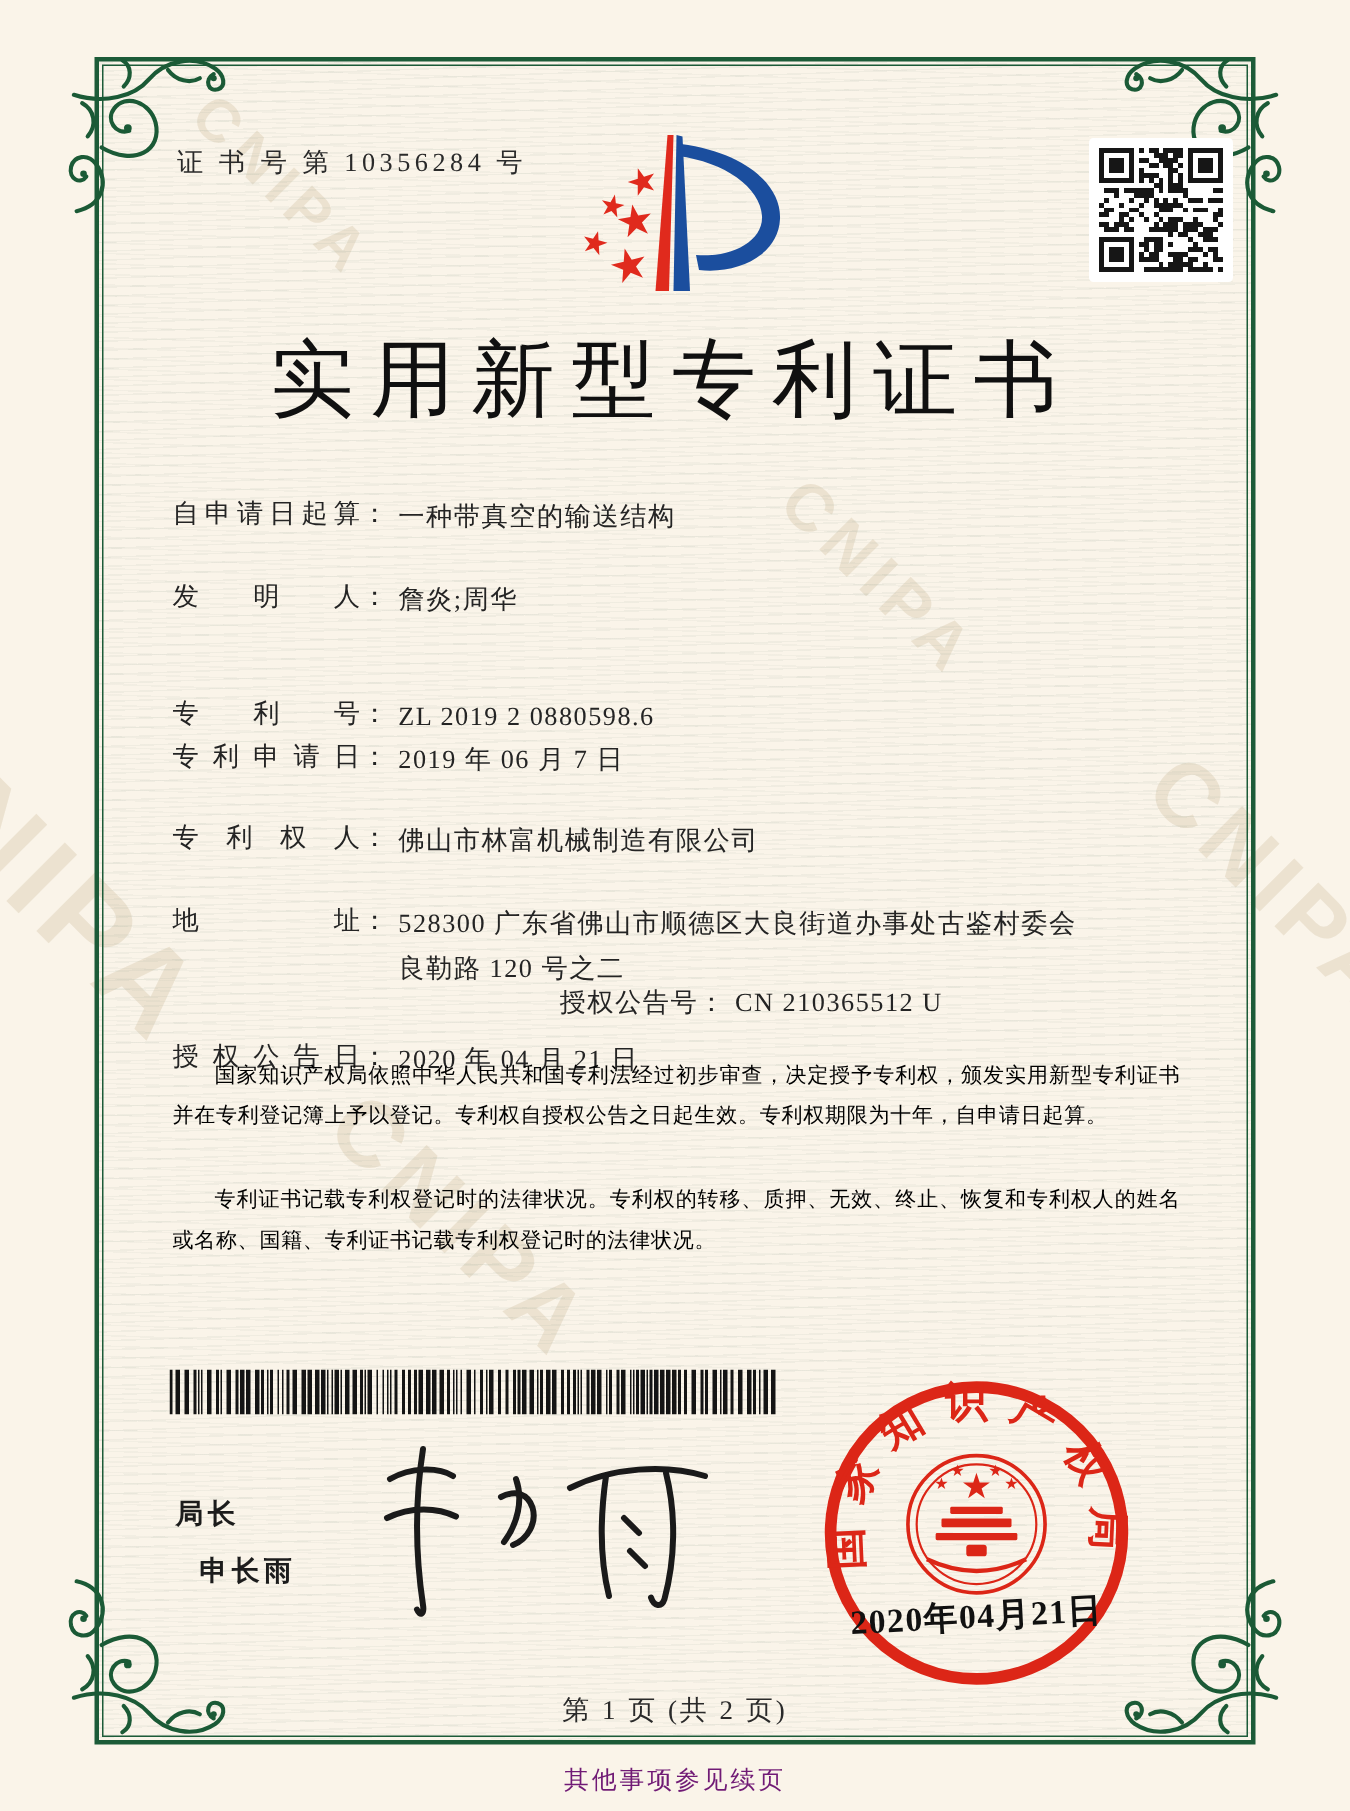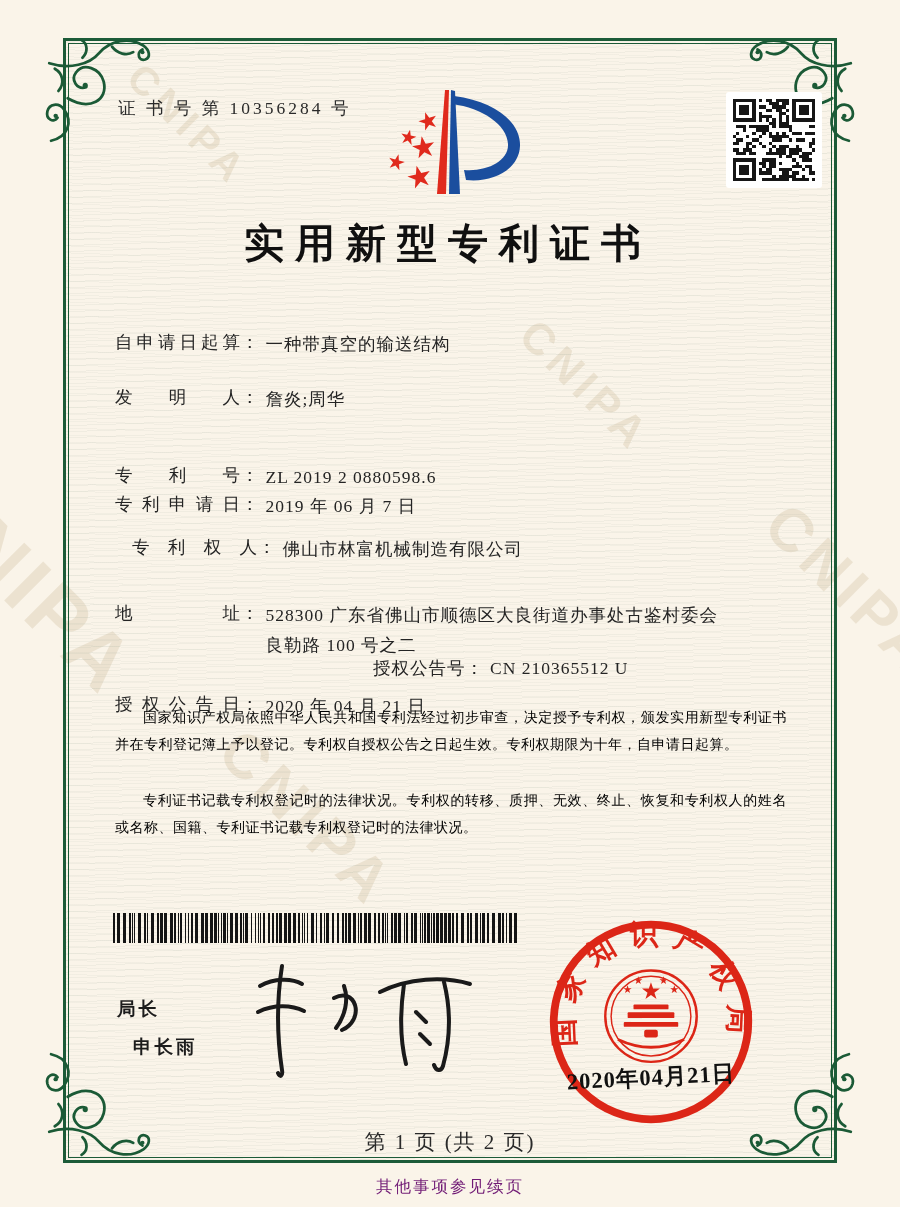--- a/index.html
+++ b/index.html
@@ -27,32 +27,32 @@
     transform:rotate(45deg);transform-origin:left top;white-space:nowrap;
     pointer-events:none;
   }
   
   .corner{position:absolute;width:120px;height:120px;}
   .corner svg{width:100%;height:100%;}
   
   .cert-no{position:absolute;left:94px;top:96px;font-size:17.5px;letter-spacing:3px;color:#2a2a2a;margin-left:24px;}
   .title{
     position:absolute;left:0;top:216px;width:896px;text-align:center;
-    font-size:40px;font-weight:700;letter-spacing:11px;color:#101010;
+    font-size:56px;font-weight:400;letter-spacing:11px;color:#101010;
   }
   .frow{position:absolute;left:115px;font-size:17.5px;color:#242424;letter-spacing:1px;}
   .flabel{display:inline-block;width:126px;text-align:justify;text-align-last:justify;vertical-align:top;}
   .fcolon{vertical-align:top;}
   .fvalue{display:inline-block;margin-left:6px;max-width:545px;white-space:pre-line;vertical-align:top;line-height:1.7;}
   .para{
     position:absolute;left:115px;width:672px;font-size:14px;line-height:1.95;
     text-align:justify;text-indent:2em;color:#000000;letter-spacing:0.5px;
   }
   .officer{position:absolute;left:117px;font-size:18.5px;letter-spacing:3px;color:#1c1c1c;font-weight:bold;}
-  .page-info{position:absolute;left:0;top:1128px;width:900px;text-align:center;font-size:21px;letter-spacing:2px;color:#2a2a2a;}
+  .page-info{position:absolute;left:0;top:1128px;width:900px;text-align:center;font-size:18px;letter-spacing:2px;color:#2a2a2a;}
   .footer-note{position:absolute;left:0;top:1176px;width:900px;text-align:center;font-size:16.5px;letter-spacing:2px;color:#701a75;}
   
   .logo{position:absolute;left:362px;top:82px;width:200px;height:120px;}
   .qr{position:absolute;left:726px;top:92px;width:96px;height:96px;background:#fff;border-radius:3px;padding:0;}
   .barcode{position:absolute;left:113px;top:913px;width:410px;height:30px;}
   .sig{position:absolute;left:248px;top:952px;width:240px;height:130px;}
   .seal{position:absolute;left:544px;top:915px;width:214px;height:214px;}
   .seal-date{
     position:absolute;left:540px;top:1062px;width:222px;text-align:center;
     font-size:22.5px;font-weight:600;letter-spacing:1px;color:#111;
@@ -435,26 +435,26 @@
 </div>
 <div class="frow" style="top:385px;">
   <span class="flabel">发明人</span><span class="fcolon">：</span><span class="fvalue">詹炎;周华</span>
 </div>
 <div class="frow" style="top:463px;">
   <span class="flabel">专利号</span><span class="fcolon">：</span><span class="fvalue">ZL 2019 2 0880598.6</span>
 </div>
 <div class="frow" style="top:492px;">
   <span class="flabel">专利申请日</span><span class="fcolon">：</span><span class="fvalue">2019 年 06 月 7 日</span>
 </div>
-<div class="frow" style="top:535px;margin-left:17px;">
+<div class="frow" style="top:546px;">
   <span class="flabel">专利权人</span><span class="fcolon">：</span><span class="fvalue">佛山市林富机械制造有限公司</span>
 </div>
 <div class="frow" style="top:601px;">
   <span class="flabel">地址</span><span class="fcolon">：</span><span class="fvalue">528300 广东省佛山市顺德区大良街道办事处古鉴村委会
-良勒路 100 号之二</span>
+良勒路 120 号之二</span>
 </div>
 
 <div class="frow" style="top:692px;">
   <span class="flabel">授权公告日</span><span class="fcolon">：</span><span class="fvalue">2020 年 04 月 21 日</span>
 </div>
 <div class="frow" style="top:656px;left:373px;">
   <span>授权公告号</span><span class="fcolon">：</span><span style="margin-left:6px;">CN 210365512 U</span>
 </div>
 
 <p class="para" style="top:690px;">国家知识产权局依照中华人民共和国专利法经过初步审查，决定授予专利权，颁发实用新型专利证书并在专利登记簿上予以登记。专利权自授权公告之日起生效。专利权期限为十年，自申请日起算。</p>

